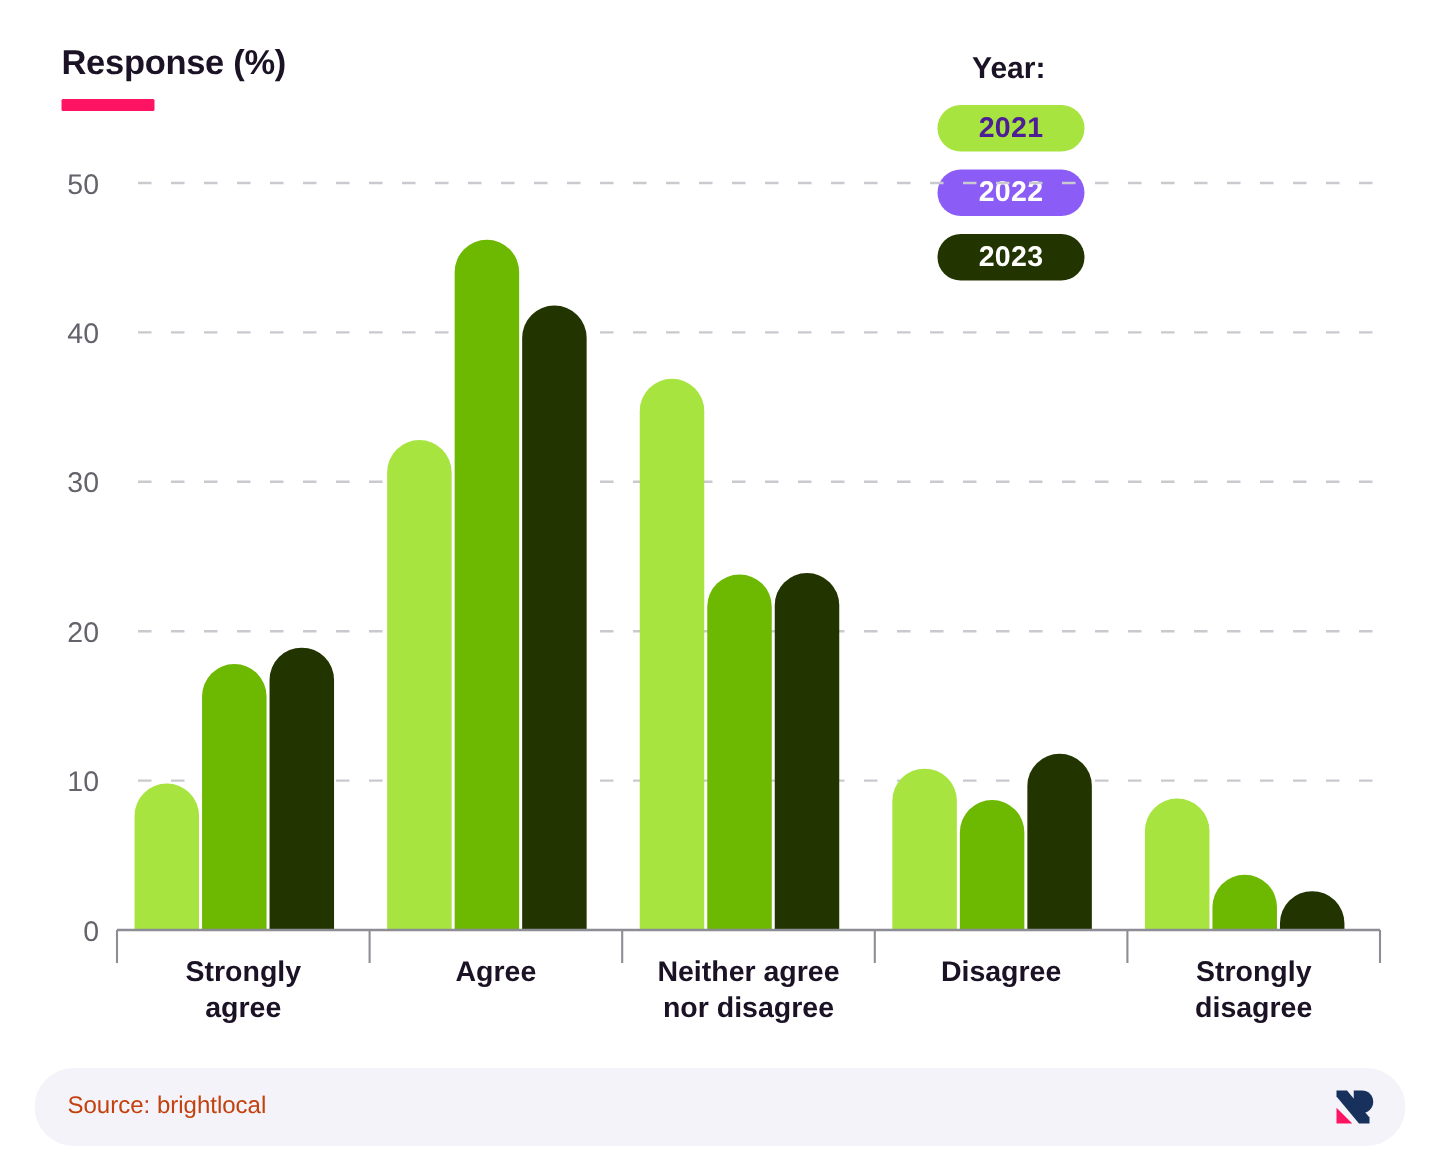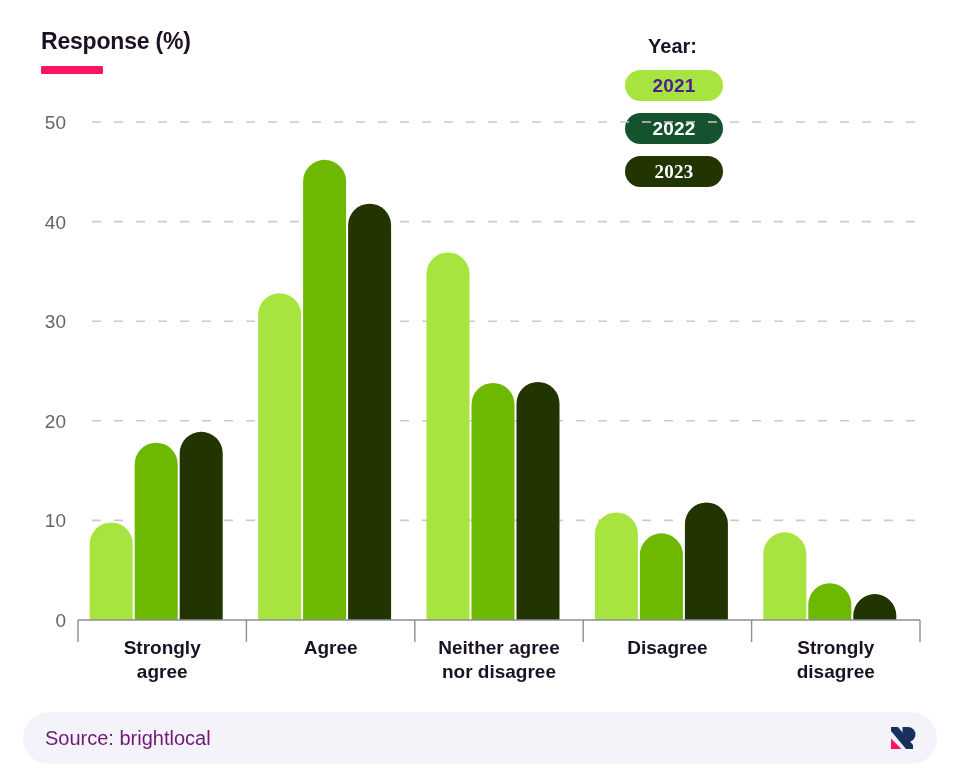--- a/index.html
+++ b/index.html
@@ -117,22 +117,22 @@
     height: 52px;
     background: #f4f3fa;
     border-radius: 26px;
     box-sizing: border-box;
   }
   .source-text {
     position: absolute;
     left: 22px;
     top: 50%;
     transform: translateY(-50%);
-    font-size: 20px;
-    color: #701a75;
+    font-size: 16px;
+    color: #c2410c;
     white-space: nowrap;
   }
   .logo {
     position: absolute;
     right: 20px;
     top: 50%;
     transform: translateY(-50%);
     width: 30px;
     height: 30px;
   }
@@ -144,22 +144,22 @@
 
   <div class="header">
     <div class="title-block">
       <div class="chart-title">Response (%)</div>
       <div class="title-rule" style="background: rgb(255, 20, 100);"></div>
     </div>
 
     <div class="legend">
       <span class="legend-label">Year:</span>
       <span class="legend-pill" style="background: rgb(168, 228, 64); color: #4c1d95;">2021</span>
-      <span class="legend-pill" style="background: #14532d; color: rgb(255, 255, 255);">2022</span>
-      <span class="legend-pill" style="background: rgb(34, 53, 0); color: rgb(255, 255, 255); font-family: Liberation Serif, serif;">2023</span>
+      <span class="legend-pill" style="background: #8b5cf6; color: rgb(255, 255, 255);">2022</span>
+      <span class="legend-pill" style="background: rgb(34, 53, 0); color: rgb(255, 255, 255);">2023</span>
     </div>
   </div>
 
   <div class="plot">
     <svg class="plot-svg" width="960" height="700" viewBox="0 0 960 700">
       <g>
           <line x1="92" y1="520.4" x2="920" y2="520.4" stroke="#c9c9cf" stroke-width="1.6" stroke-dasharray="9 13"></line>
           <line x1="92" y1="420.79999999999995" x2="920" y2="420.79999999999995" stroke="#c9c9cf" stroke-width="1.6" stroke-dasharray="9 13"></line>
           <line x1="92" y1="321.2" x2="920" y2="321.2" stroke="#c9c9cf" stroke-width="1.6" stroke-dasharray="9 13"></line>
           <line x1="92" y1="221.59999999999997" x2="920" y2="221.59999999999997" stroke="#c9c9cf" stroke-width="1.6" stroke-dasharray="9 13"></line>

